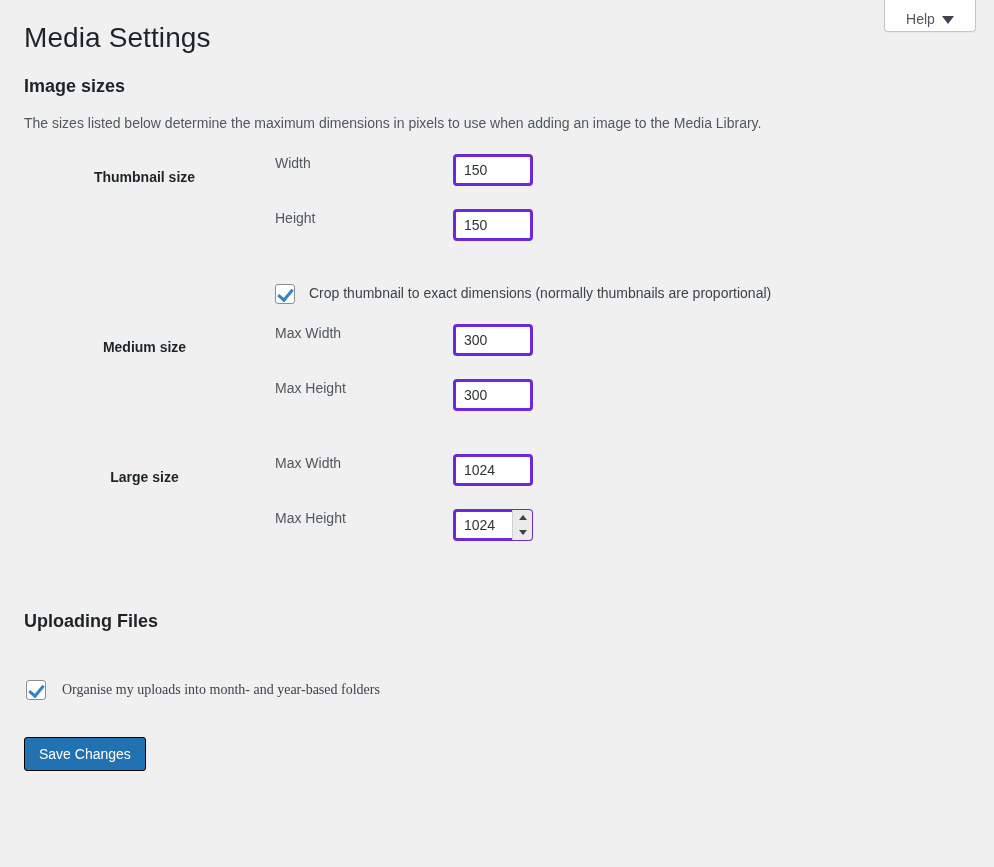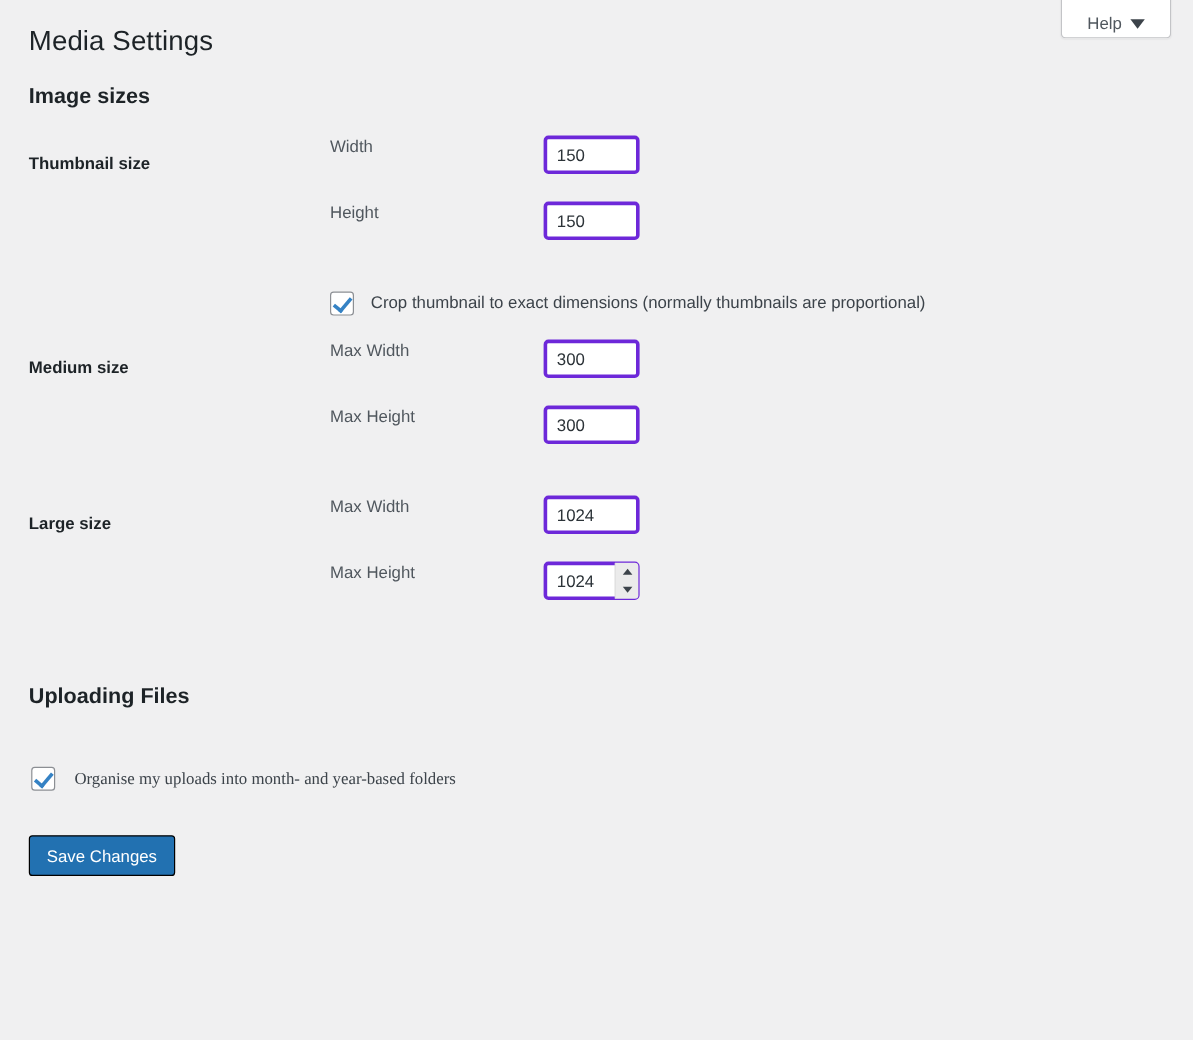--- a/index.html
+++ b/index.html
@@ -58,21 +58,21 @@
   
   #content {
     position: absolute;
     left: 0;
     top: 0;
     width: 994px;
   }
   #page-title {
     margin: 0;
     padding: 20px 0 0 24px;
-    font-size: 23px;
+    font-size: 28px;
     font-weight: 400;
     line-height: 1.3;
     color: #1d2327;
     letter-spacing: 0.1px;
   }
   .section-h2 {
     margin: 0;
     padding: 18px 0 0 24px;
     font-size: 18px;
     font-weight: 600;
@@ -93,21 +93,21 @@
   
   table.form-table {
     border-collapse: collapse;
     margin: 0;
     padding: 0;
     width: 994px;
     table-layout: fixed;
   }
   table.form-table tr.size-row > th {
     width: 275px;
-    text-align: left;
+    text-align: center;
     vertical-align: top;
     font-size: 14px;
     font-weight: 600;
     color: #1d2327;
     padding: 34px 10px 0 24px;
     box-sizing: border-box;
     line-height: 1.3;
   }
   table.form-table tr.size-row > td {
     vertical-align: top;
@@ -249,20 +249,21 @@
     <span class="help-label">Help</span>
     <span class="caret-down"></span>
   </div>
 </div>
 
 <div id="content">
 
   <h1 id="page-title">Media Settings</h1>
 
   <h2 class="section-h2">Image sizes</h2>
+  <p class="section-desc">The sizes listed below determine the maximum dimensions in pixels to use when adding an image to the Media Library.</p>
 
   <table class="form-table">
     <tbody>
 
       <tr class="size-row">
         <th>Thumbnail size</th>
         <td>
           <div class="field-line">
             <span class="field-label">Width</span>
             <input class="num-input" type="text" value="150" style="">

